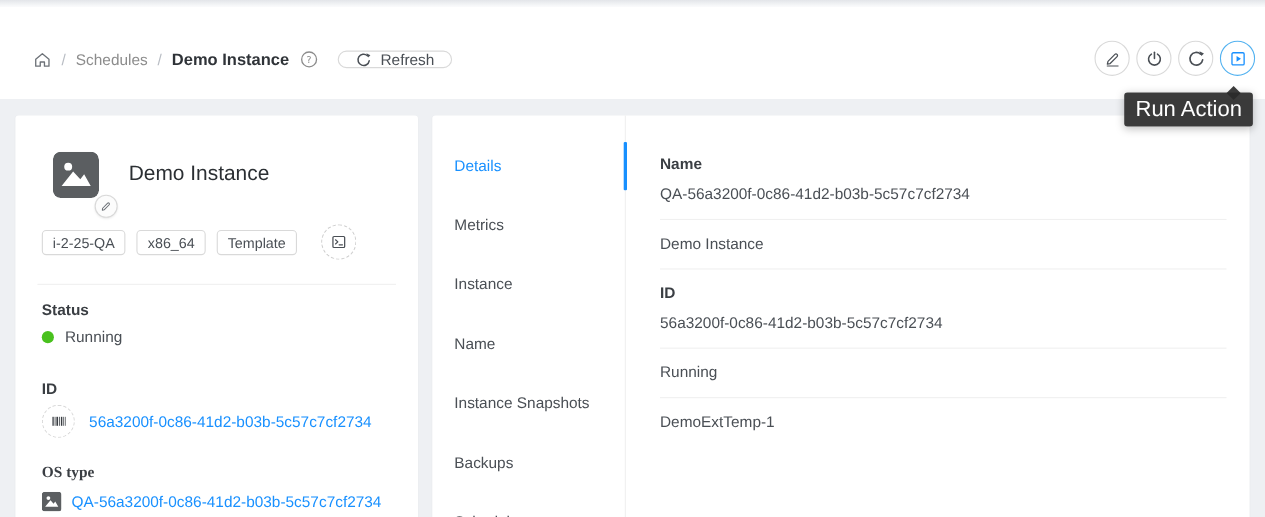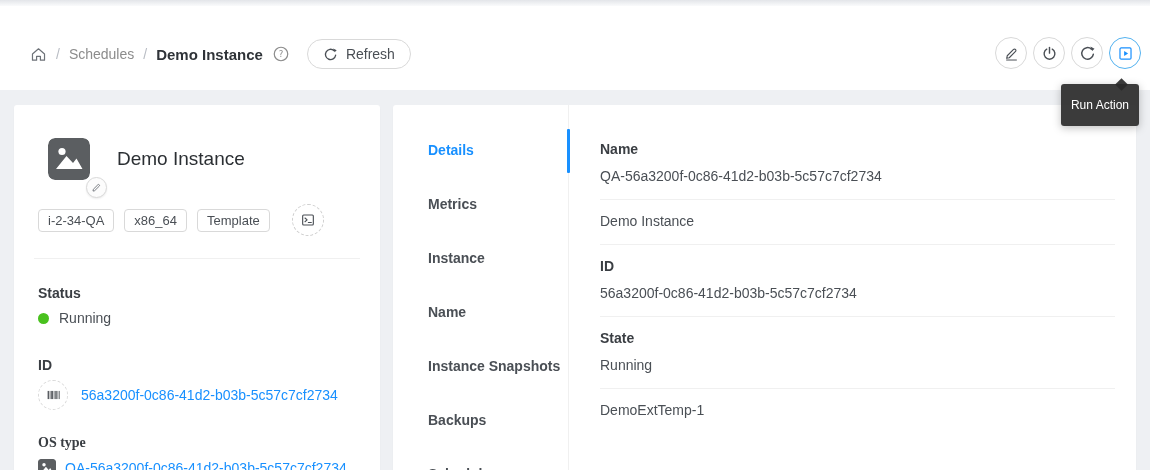--- a/index.html
+++ b/index.html
@@ -11,30 +11,30 @@
   .top-strip { position:absolute; top:0; left:0; right:0; height:6px;
     background:linear-gradient(#e3e5e9,#fafbfc); }
   
   .header { position:absolute; top:6px; left:0; right:0; height:84px; background:#fff; }
   .breadcrumb { position:absolute; left:30px; top:32px; height:32px;
     display:flex; align-items:center; gap:9px; }
   .crumb-sep { color:#b9bdc4; font-size:14px; }
   .crumb-muted { color:#8c8c8c; font-size:14px; }
   .crumb-current { color:#2f3338; font-size:15px; font-weight:600; }
   .icon-btn-q { width:18px; height:18px; display:inline-flex; }
-  .refresh-btn { margin-left:8px; height:30px; padding:0 15px; border:1px solid #d9d9d9;
+  .refresh-btn { margin-left:8px; height:16px; padding:0 15px; border:1px solid #d9d9d9;
     border-radius:15px; background:#fff; display:inline-flex; align-items:center; gap:8px;
     color:#4a4f55; font-size:14px; cursor:pointer; }
   .actions { position:absolute; right:9px; top:31px; display:flex; gap:6px; }
   .action-circle { width:32px; height:32px; border-radius:50%; border:1px solid #d9d9d9;
     background:#fff; display:flex; align-items:center; justify-content:center; cursor:pointer; }
   .action-circle.accent { border-color:#53b2f0; }
   
   .tooltip { position:absolute; top:78px; right:11px; background:rgba(42,42,42,0.92);
-    color:#fff; font-size:12px; padding:14px 10px; border-radius:3px; z-index:50;
+    color:#fff; font-size:20px; padding:4px 10px; border-radius:3px; z-index:50;
     box-shadow:0 2px 8px rgba(0,0,0,0.25); white-space:nowrap; }
   .tooltip .arrow { position:absolute; top:-4px; right:13px; width:9px; height:9px;
     background:rgba(42,42,42,0.92); transform:rotate(45deg); }
   
   .card { position:absolute; background:#fff; border-radius:3px;
     box-shadow:0 1px 2px rgba(0,0,0,0.03); }
   .card-left { left:14px; top:105px; width:366px; height:380px; padding:24px; }
   .card-right { left:393px; top:105px; width:743px; height:380px; display:flex; }
   
   .avatar-row { display:flex; align-items:center; margin-top:9px; margin-left:10px; }
@@ -45,36 +45,36 @@
     display:flex; align-items:center; justify-content:center; cursor:pointer;
     box-shadow:0 1px 2px rgba(0,0,0,0.08); }
   .tags-row { display:flex; align-items:center; margin-top:24px; }
   .tag { border:1px solid #d9d9d9; border-radius:4px; background:#fff; color:#4a4f55;
     font-size:13px; padding:3px 9px; margin-right:10px; cursor:default; }
   .terminal-btn { width:32px; height:32px; border-radius:50%; border:1px dashed #cfcfcf;
     background:#fff; display:flex; align-items:center; justify-content:center;
     margin-left:12px; cursor:pointer; }
   .left-divider { height:1px; background:#f0f0f0; margin:22px -4px 0 -4px; }
   .sec-label { font-size:14px; font-weight:700; color:#3a3e43; }
-  .sec-status-label { margin-top:26px; }
+  .sec-status-label { margin-top:14px; }
   .status-row { display:flex; align-items:center; gap:10px; margin-top:9px; }
   .status-dot { width:11px; height:11px; border-radius:50%; }
   .status-text { color:#4a4f55; }
   .sec-id-label { margin-top:31px; }
   .id-row { display:flex; align-items:center; gap:13px; margin-top:7px; }
   .barcode-circle { width:30px; height:30px; border-radius:50%; border:1px dashed #d9d9d9;
     display:flex; align-items:center; justify-content:center; flex:0 0 auto; }
   a.link { color:#1890ff; text-decoration:none; font-size:14px; cursor:pointer; }
   .sec-os-label { margin-top:25px;font-family:Liberation Serif, serif; }
   .os-row { display:flex; align-items:center; gap:9px; margin-top:8px; }
   .os-icon { width:18px; height:18px; border-radius:3px; overflow:hidden; flex:0 0 auto; }
   
   .tab-nav { width:176px; border-right:1px solid #f0f0f0; position:relative; flex:0 0 auto; }
-  .tab-item { position:absolute; left:35px; font-size:14px; color:#4a4f55; cursor:pointer;
-    white-space:nowrap;font-weight:bold; }
+  .tab-item { position:absolute; left:20px; font-size:14px; color:#4a4f55; cursor:pointer;
+    white-space:nowrap; }
   .tab-item.active { color:#1890ff; }
   .tab-indicator { position:absolute; right:-2px; width:3px; height:44px; top:24px;
     background:#1890ff; border-radius:1px; }
   
   .tab-content { flex:1; padding:34px 21px 0 31px; }
   .field .f-label { font-size:14px; font-weight:700; color:#3a3e43; line-height:20px; }
   .field .f-value { font-size:14px; color:#4a4f55; line-height:20px; margin-top:7px; }
   .field-divider { height:1px; background:#f0f0f0; margin:13px 0 11px 0; }
   svg { display:block; }
 </style>
@@ -164,21 +164,21 @@
     </div>
     <div class="instance-title">Demo Instance</div>
   </div>
   <div class="mini-edit">
     <svg width="11" height="11" viewBox="0 0 24 24" fill="none" stroke="#6d7278" stroke-width="2">
       <path d="M5 16 L15 6 a2 2 0 0 1 2.8 0 l0.2 0.2 a2 2 0 0 1 0 2.8 L8 19 L4.4 19.8 Z" stroke-linejoin="round"></path>
     </svg>
   </div>
 
   <div class="tags-row">
-    <span class="tag">i-2-34-QA</span>
+    <span class="tag">i-2-25-QA</span>
     <span class="tag">x86_64</span>
     <span class="tag">Template</span>
     <span class="terminal-btn">
       <svg width="16" height="16" viewBox="0 0 24 24" fill="none" stroke="#4a4f55" stroke-width="1.7">
         <rect x="4" y="4.5" width="16" height="15" rx="1.5"></rect>
         <path d="M7.5 9 l3.2 2.8 -3.2 2.8" stroke-linejoin="round" stroke-linecap="round"></path>
         <path d="M12.5 15.8 h4.5" stroke-linecap="round"></path>
       </svg>
     </span>
   </div>
@@ -241,21 +241,20 @@
     <div class="field">
       <div class="f-value">Demo Instance</div>
     </div>
     <div class="field-divider"></div>
     <div class="field">
       <div class="f-label">ID</div>
       <div class="f-value">56a3200f-0c86-41d2-b03b-5c57c7cf2734</div>
     </div>
     <div class="field-divider"></div>
     <div class="field">
-      <div class="f-label">State</div>
       <div class="f-value">Running</div>
     </div>
     <div class="field-divider"></div>
     <div class="field">
       <div class="f-value">DemoExtTemp-1</div>
     </div>
   </div>
 </div>
 
 </body></html>

